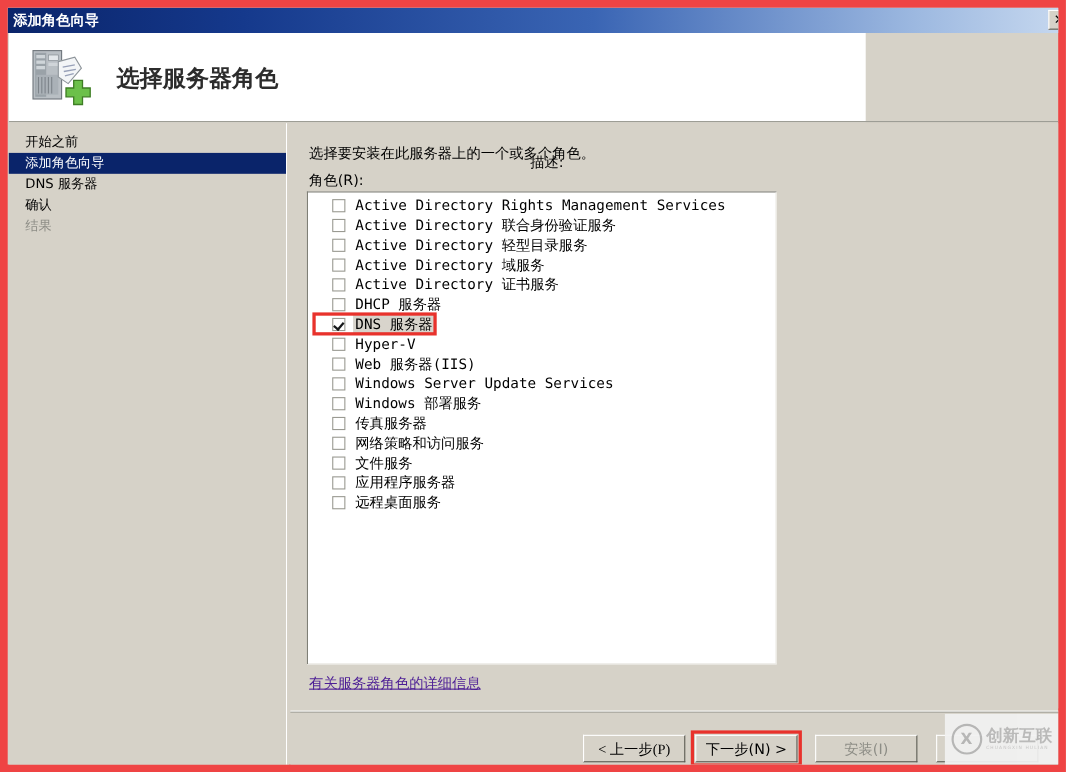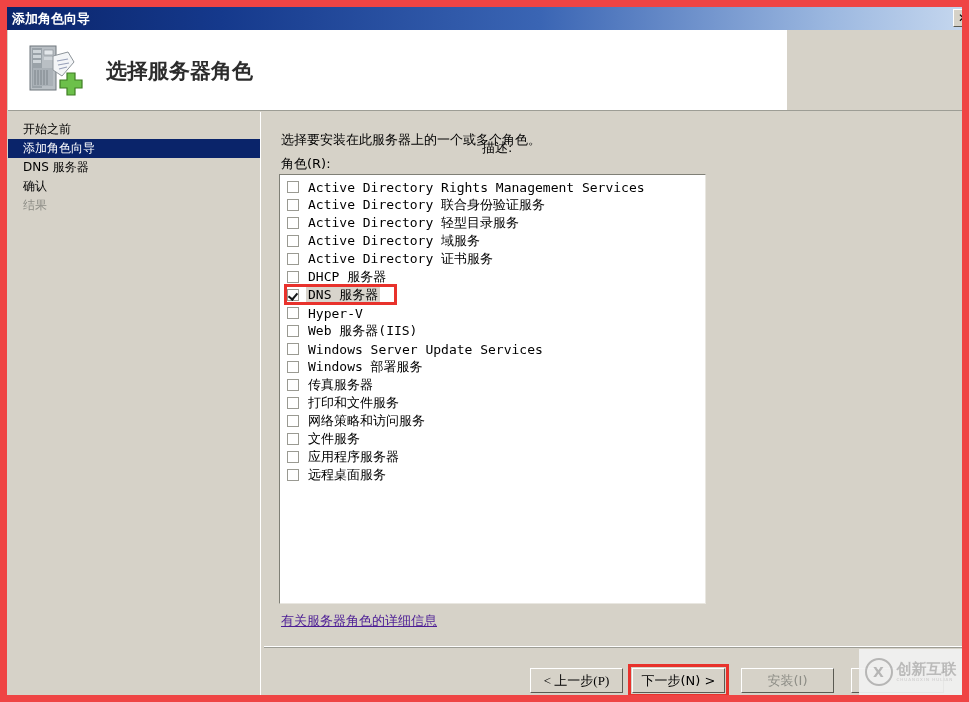--- a/index.html
+++ b/index.html
@@ -185,21 +185,21 @@
     border-bottom: 1px solid #e9e7e1;
     box-sizing: border-box;
     overflow: hidden;
     padding-top: 3px;
   }
   .role-row {
     position: relative;
     height: 18px;
     display: flex;
     align-items: center;
-    padding-left: 7px;
+    padding-left: 22px;
     font-family: "DejaVu Sans Mono", "Liberation Mono", monospace;
     font-size: 13px;
     white-space: nowrap;
   }
   .role-row.checked-row .role-label {
     background: #d8d4cc;
   }
   .chk {
     width: 12px;
     height: 12px;
@@ -481,24 +481,20 @@
       <div class="role-row">
         <div class="chk"></div>
         <span class="role-label">Windows 部署服务</span>
       </div>
       <div class="role-row">
         <div class="chk"></div>
         <span class="role-label">传真服务器</span>
       </div>
       <div class="role-row">
         <div class="chk"></div>
-        <span class="role-label">打印和文件服务</span>
-      </div>
-      <div class="role-row">
-        <div class="chk"></div>
         <span class="role-label">网络策略和访问服务</span>
       </div>
       <div class="role-row">
         <div class="chk"></div>
         <span class="role-label">文件服务</span>
       </div>
       <div class="role-row">
         <div class="chk"></div>
         <span class="role-label">应用程序服务器</span>
       </div>

